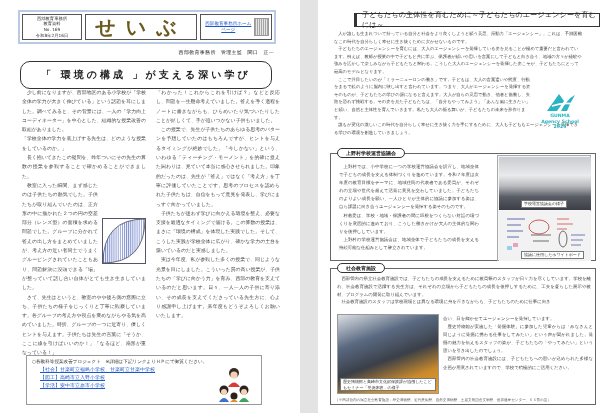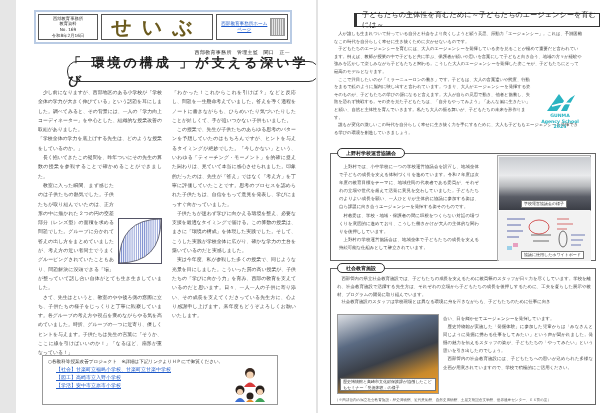--- a/index.html
+++ b/index.html
@@ -1,33 +1,33 @@
 <!DOCTYPE html>
 <html><head>
 <meta charset="utf-8">
 <style>
   * { box-sizing: border-box; margin: 0; padding: 0; }
   html, body { width: 600px; height: 413px; overflow: hidden; background: #e6e6e6; }
   body { font-family: "DejaVu Sans", "Liberation Sans", sans-serif; color: #333; position: relative; }
   .page { position: absolute; top: 0; background: #fff; height: 413px; overflow: hidden; }
-  #page1 { left: 16px; width: 300px; }
+  #page1 { left: 0; width: 300px; }
   #page2 { left: 318px; width: 282px; }
   .gutter { position: absolute; left: 300px; top: 0; width: 18px; height: 413px; background: #e3e3e3; }
 
   
   .masthead { position: absolute; left: 18px; top: 10px; width: 258px; height: 34px; border: 2px solid #b9cbe4; background: #fff; display: flex; gap: 3px; padding: 2px; }
   .mh-info { width: 60px; border: 1.5px solid #555; display: flex; flex-direction: column; align-items: center; justify-content: center; font-size: 4.3px; line-height: 5.6px; color: #333; }
   .mh-title { flex: 1; border: 1.5px solid #555; display: flex; align-items: center; justify-content: center; font-family: "DejaVu Serif", serif; font-size: 20px; font-weight: bold; color: #6b5a1e; letter-spacing: 10px; }
   .mh-link { width: 72px; border: 1.5px solid #555; display: flex; align-items: center; justify-content: space-around; padding: 0 2px; }
   .mh-link a { font-size: 4.6px; line-height: 6px; color: #1d58c8; text-decoration: underline; text-align: center; }
   .qr { width: 18px; height: 18px; background:
       repeating-linear-gradient(90deg, #888 0 1px, #ddd 1px 2px),
       #999; opacity: .75; border: 1px solid #777; }
   .author { position: absolute; right: 26px; top: 49px; font-size: 5px; color: #222; letter-spacing: .3px; }
-  .headline { position: absolute; left: 20px; top: 61px; width: 252px; height: 21px; border: 1.5px solid #333; border-radius: 10px; display: flex; align-items: center; justify-content: center; font-size: 13px; font-weight: bold; letter-spacing: 3px; color: #222; margin-left: 31px; }
+  .headline { position: absolute; left: 20px; top: 61px; width: 252px; height: 28px; border: 1.5px solid #333; border-radius: 10px; display: flex; align-items: center; justify-content: center; font-size: 10px; font-weight: bold; letter-spacing: 3px; color: #222; }
 
   .col { position: absolute; font-size: 4.9px; line-height: 9.3px; color: #444; font-family: "DejaVu Serif", serif; text-align: justify; }
   .col p { text-indent: 1em; }
   .col p.noind { text-indent: 0; }
   #p1-col1 { left: 22px; top: 88px; width: 124px; }
   #p1-col2 { left: 156px; top: 88px; width: 124px; }
   .figure-lens { float: right; width: 44px; height: 46px; margin: 2px 0 2px 4px; border: 1px solid #556; position: relative; overflow: hidden; }
   .figure-lens svg { width: 100%; height: 100%; display: block; }
 
   .projects { position: absolute; left: 26px; top: 355px; width: 236px; height: 50px; border: 1px solid #999; padding: 3px 5px; font-size: 4.6px; line-height: 6.3px; }

